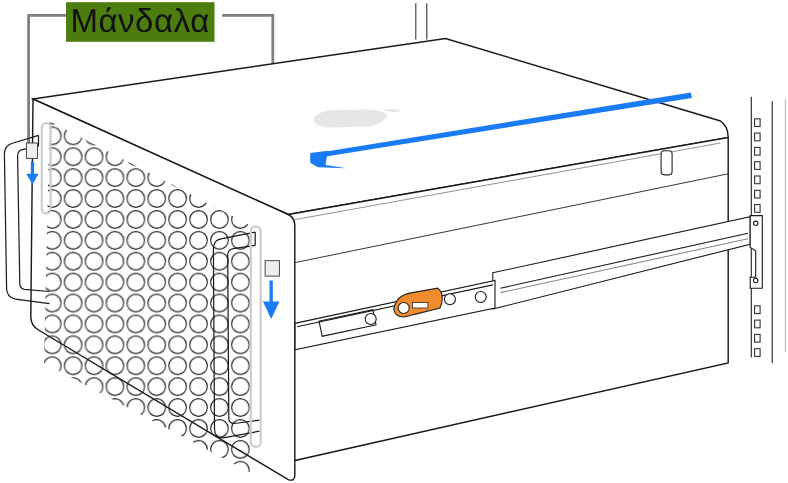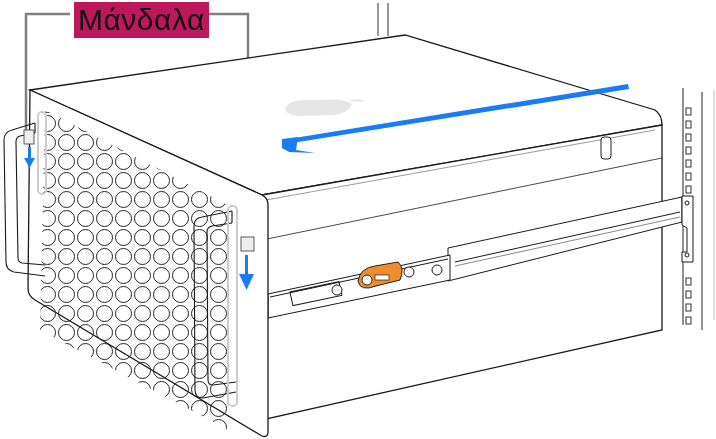--- a/index.html
+++ b/index.html
@@ -1,18 +1,18 @@
 <!DOCTYPE html>
 <html><head>
 <meta charset="utf-8">
 <style>
   html,body{margin:0;padding:0;background:#fff;}
   body{width:716px;height:439px;overflow:hidden;position:relative;font-family:"Liberation Sans",sans-serif;}
   svg{position:absolute;left:0;top:0;}
-  .callout-label{position:absolute;left:74px;top:2px;font-size:30px;color:#111;background:#be185d;padding:0 4px;line-height:36px;letter-spacing:0.5px;}
+  .callout-label{position:absolute;left:60px;top:2px;font-size:30px;color:#111;background:#4d7c0f;padding:0 4px;line-height:36px;letter-spacing:0.5px;}
 </style>
 </head>
 <body>
 
 <svg width="716" height="439" viewBox="0 0 716 439" xmlns="http://www.w3.org/2000/svg">
   <defs>
     <pattern id="holes" x="0" y="0" width="19" height="19" patternUnits="userSpaceOnUse">
       <circle cx="9.5" cy="9.5" r="8" fill="none" stroke="#222" stroke-width="1"></circle>
     </pattern>
     <clipPath id="grillClip">

